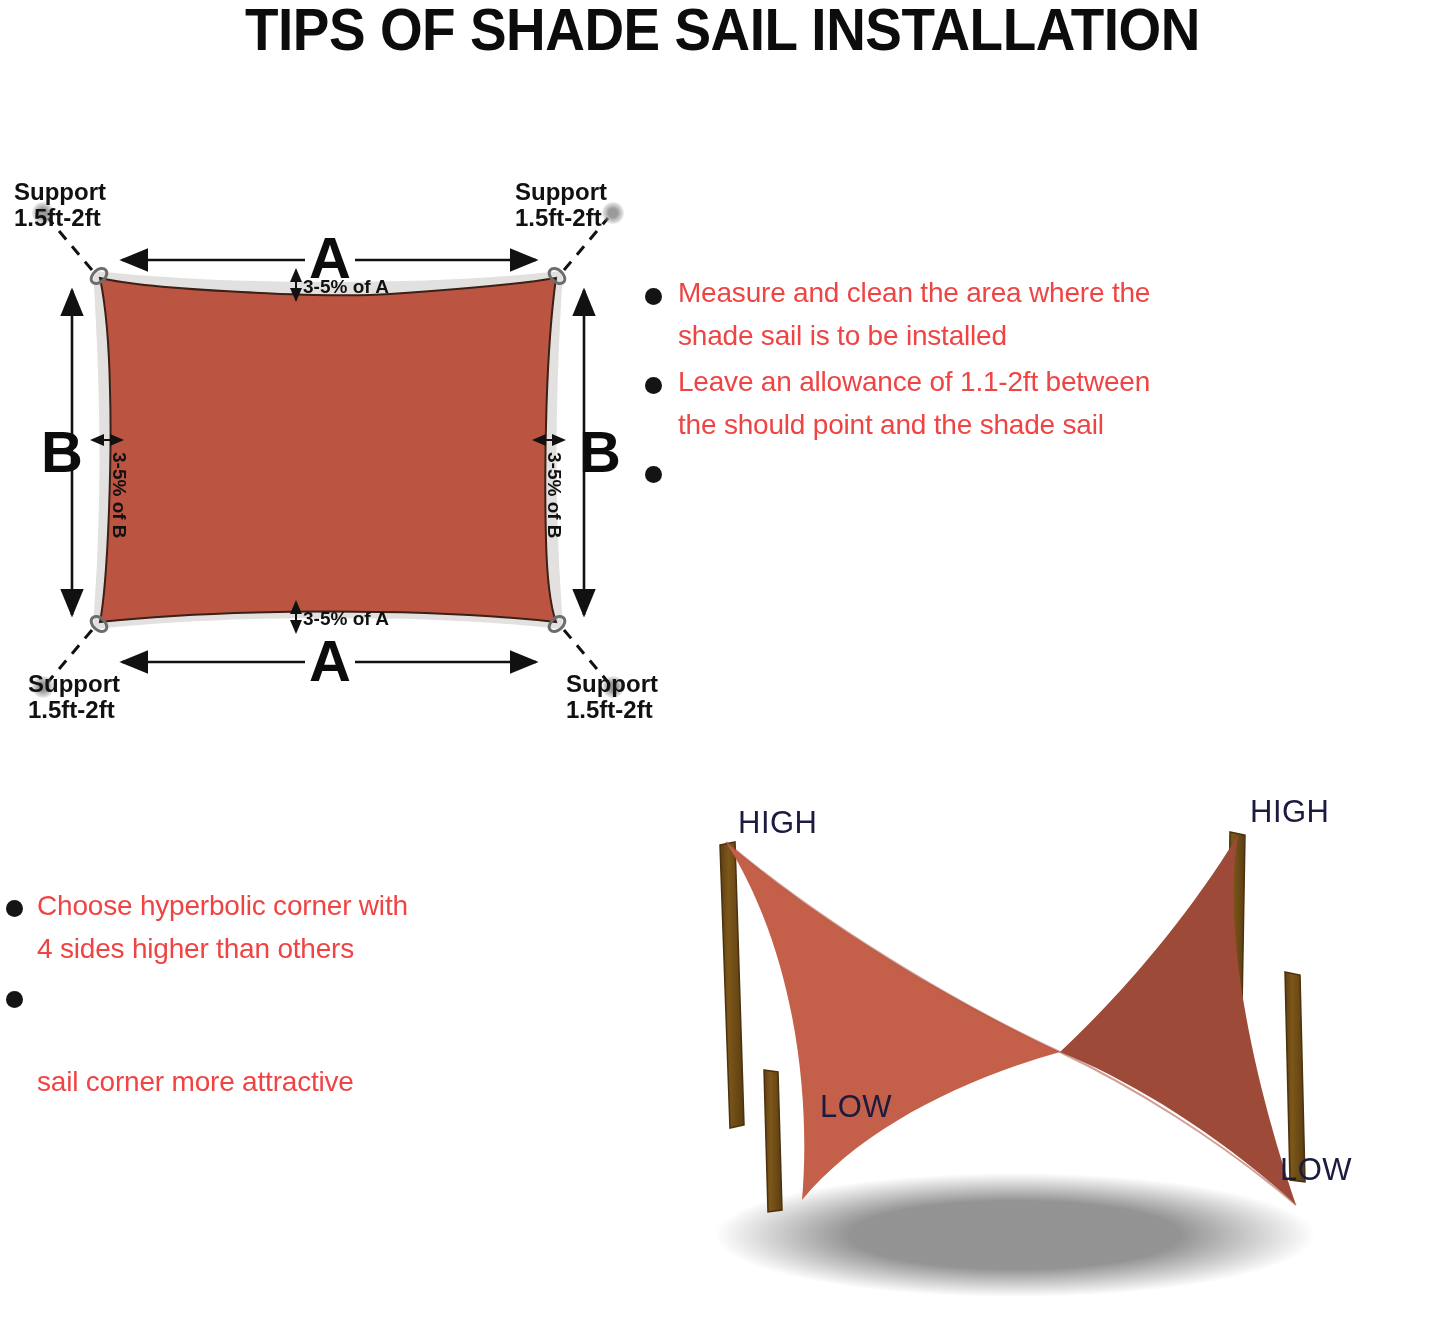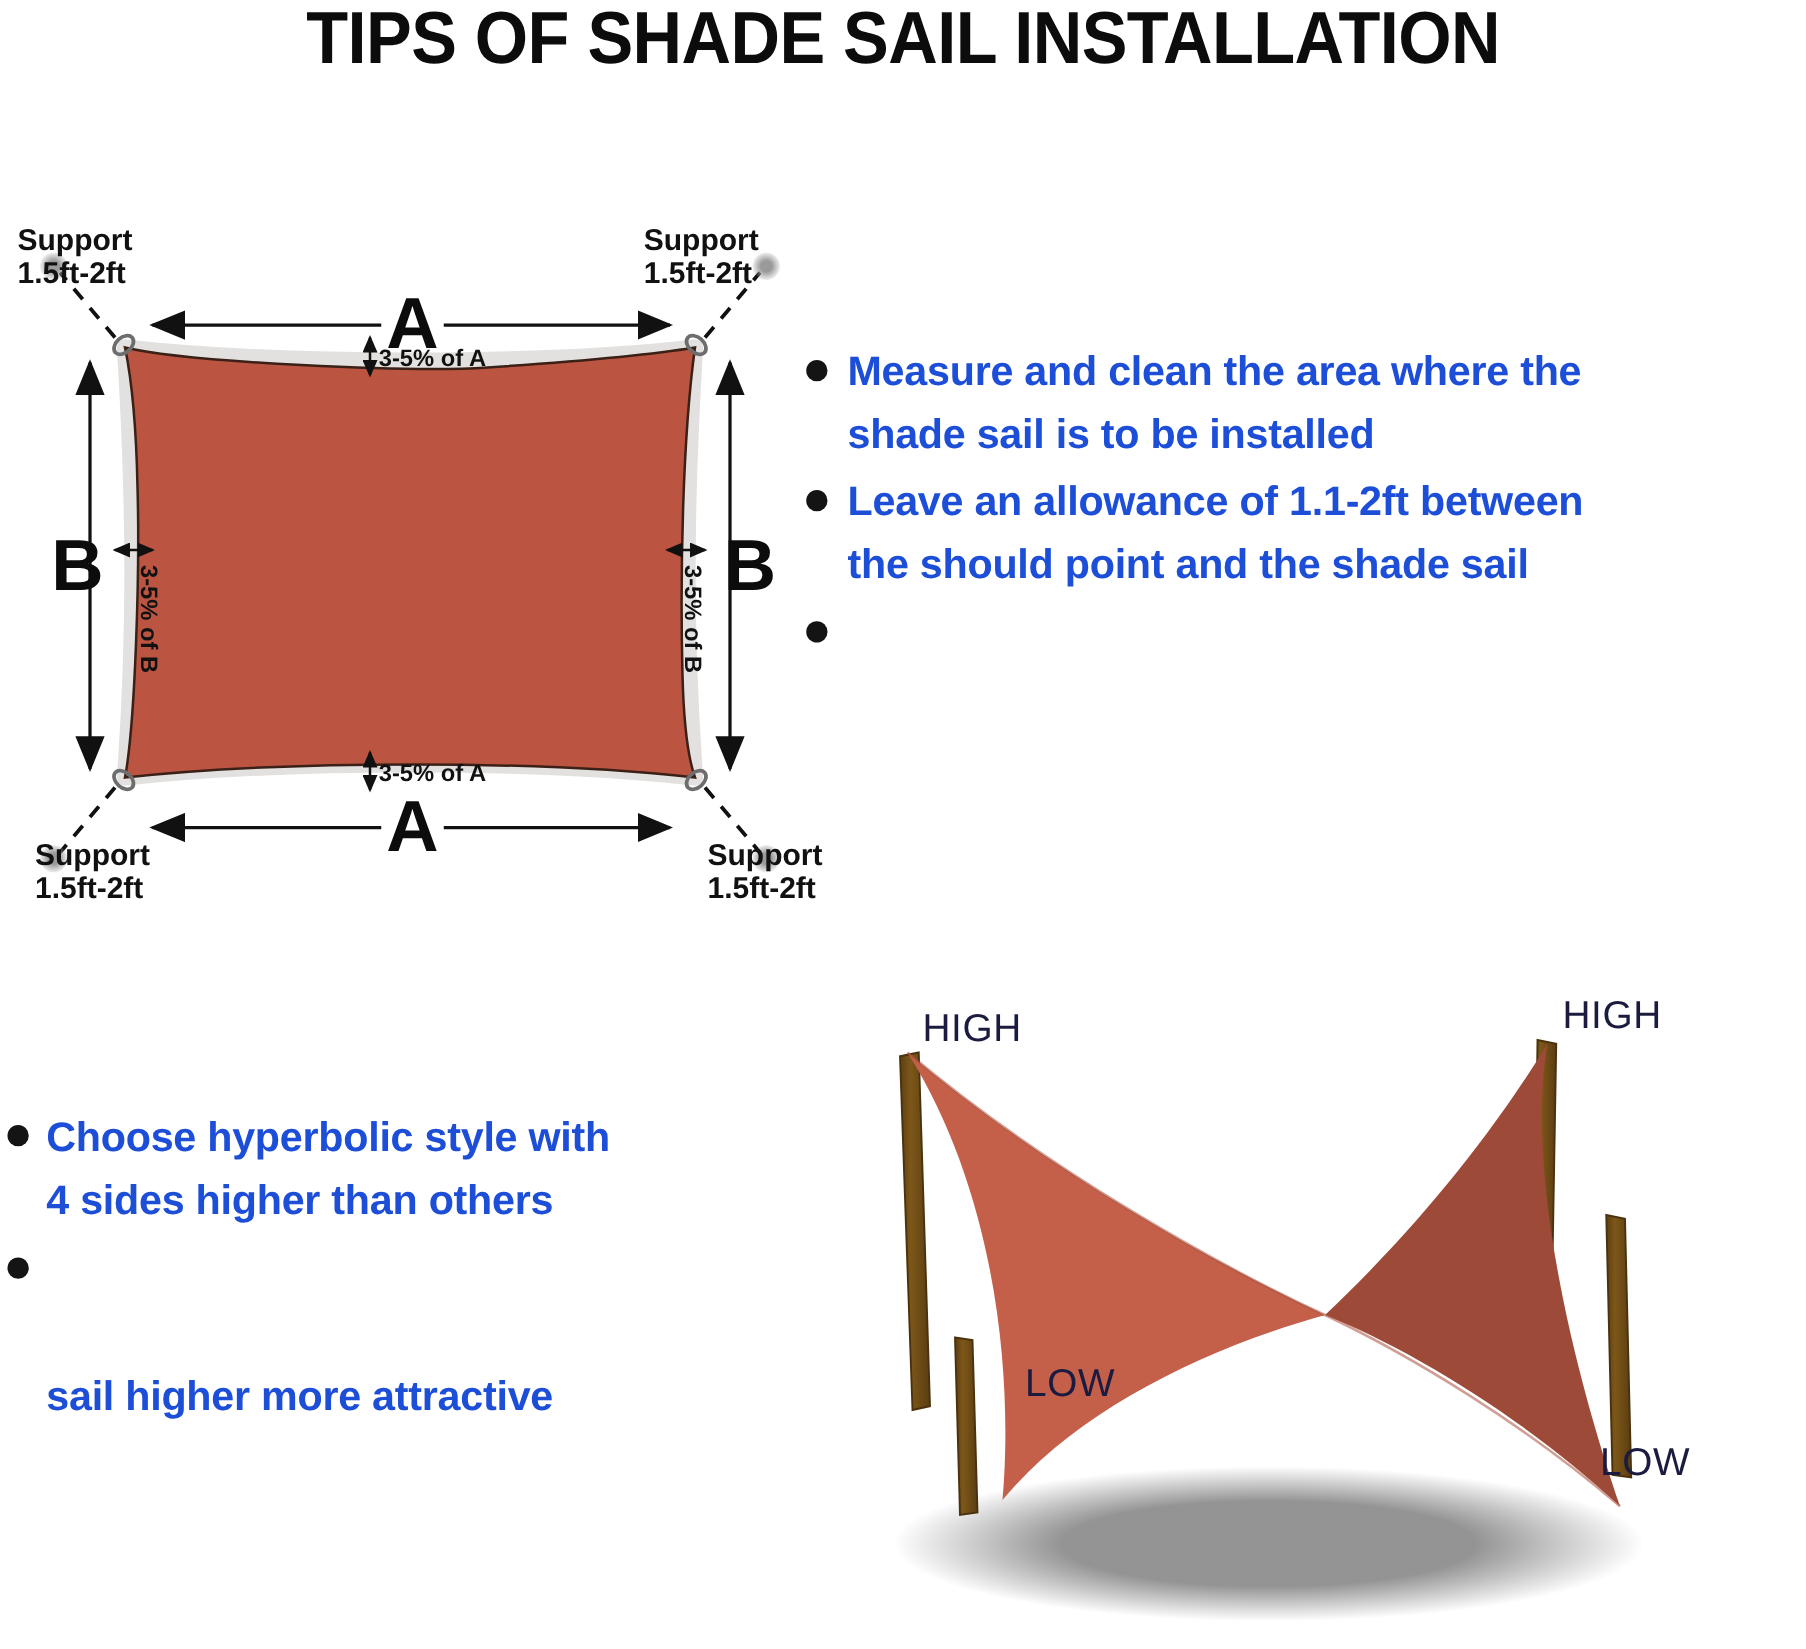--- a/index.html
+++ b/index.html
@@ -46,25 +46,24 @@
   .bullet-dot {
     flex: 0 0 auto;
     width: 17px;
     height: 17px;
     border-radius: 50%;
     background: #141414;
     margin-top: 16px;
     margin-right: 16px;
   }
   .bullet-text {
-    font-size: 33px;
+    font-size: 28px;
     line-height: 1.52;
-    color: #1d4ed8;
+    color: #ef4444;
     letter-spacing: -0.2px;
-    font-weight: bold;
   }
 
   #tips-list-top {
     left: 645px;
     top: 272px;
     width: 800px;
   }
   #tips-list-top .bullet-row { margin-bottom: 4px; }
 
   #tips-list-bottom {
@@ -236,30 +235,30 @@
   </div>
   <div class="bullet-row">
     <span class="bullet-dot"></span>
   </div>
 </div>
 
 <div class="bullet-list" id="tips-list-bottom">
   <div class="bullet-row">
     <span class="bullet-dot"></span>
     <span class="bullet-text">
-      <span>Choose hyperbolic style with</span><br>
+      <span>Choose hyperbolic corner with</span><br>
       <span>4 sides higher than others</span>
     </span>
   </div>
   <div class="bullet-row">
     <span class="bullet-dot"></span>
     <span class="bullet-text">
       <br>
       <br>
-      <span>sail higher more attractive</span>
+      <span>sail corner more attractive</span>
     </span>
   </div>
 </div>
 
 <svg class="svg-layer" id="hypar-diagram" style="left:660px; top:780px;" width="785" height="539" viewBox="0 0 785 539">
 
   <defs>
     <linearGradient id="postGrad" x1="0" y1="0" x2="1" y2="0">
       <stop offset="0%" stop-color="#5d3f12"></stop>
       <stop offset="35%" stop-color="#7d5719"></stop>

